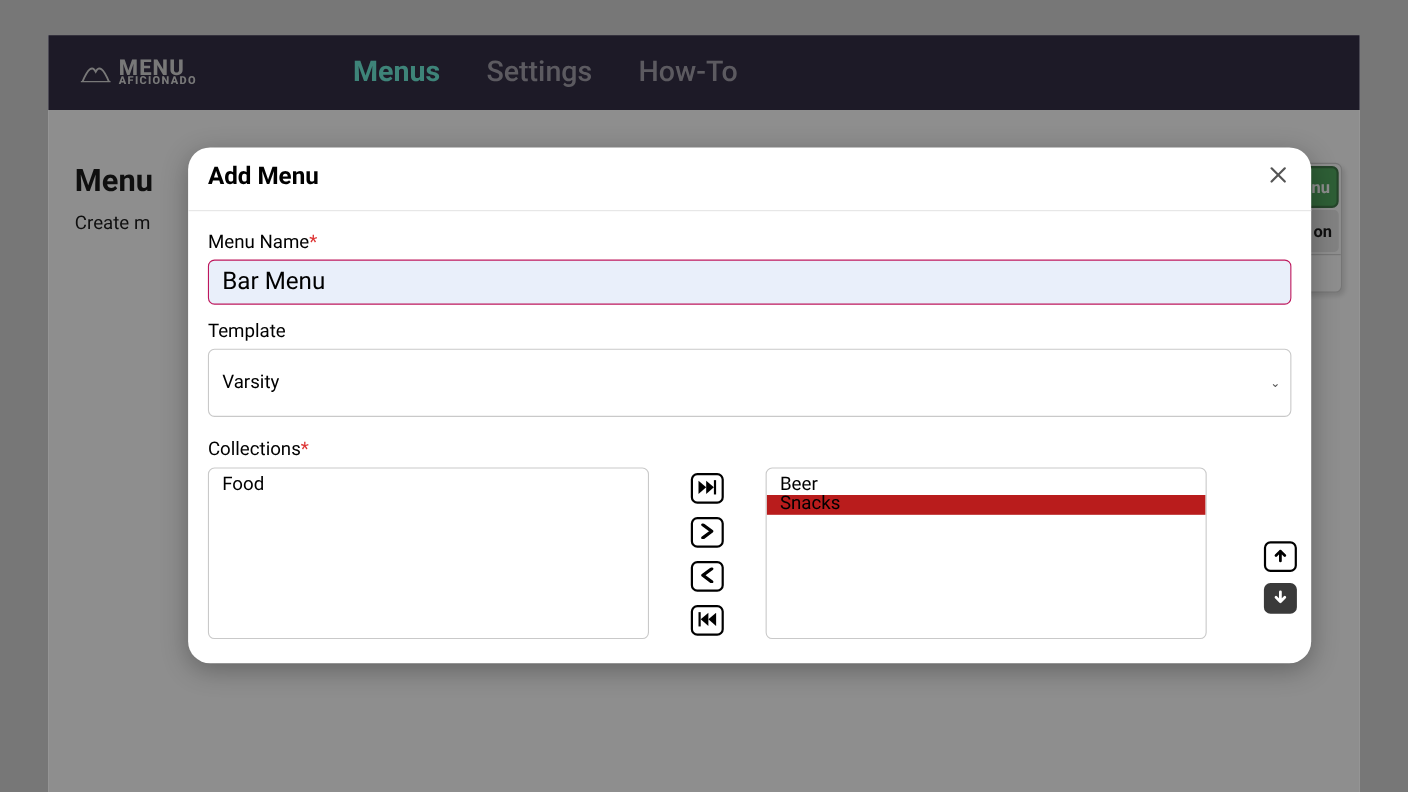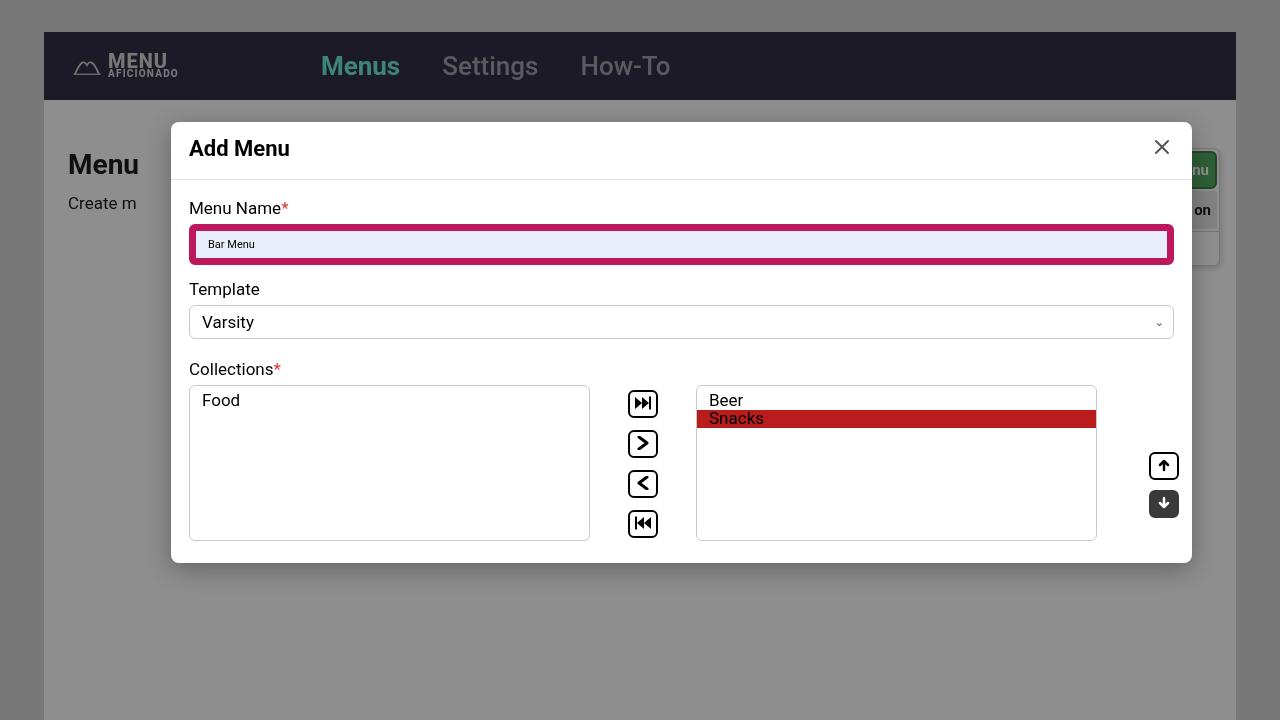--- a/index.html
+++ b/index.html
@@ -116,25 +116,25 @@
     .overlay {
       position: absolute;
       inset: 0;
       background: rgba(30,30,30,0.50);
       display: flex;
       align-items: flex-start;
       justify-content: center;
     }
     .modal {
       position: absolute;
-      top: 90px;
+      top: 102px;
       left: 127px;
       width: 1021px;
       background: #fff;
-      border-radius: 8px;
+      border-radius: 20px;
       box-shadow: 0 6px 24px rgba(0,0,0,0.3);
     }
     .modal-header {
       display: flex;
       justify-content: space-between;
       align-items: center;
       padding: 14px 18px 18px 18px;
       border-bottom: 1px solid #e5e5e5;
     }
     .modal-title {
@@ -152,37 +152,37 @@
       padding: 18px 18px 22px 18px;
     }
     .form-label {
       font-size: 17px;
       margin-bottom: 6px;
       display: block;
     }
     .req { color: #d33; }
     .text-input {
       width: 100%;
-      border: 7px solid #be185d;
+      border: 1px solid #be185d;
       background: #e9effa;
       border-radius: 6px;
       padding: 7px 12px;
-      font-size: 11px;
+      font-size: 22px;
       margin-bottom: 14px;
     }
     .select-wrap {
       position: relative;
       margin-bottom: 20px;
     }
     .select-input {
       width: 100%;
       border: 1px solid #c9c9c9;
       background: #fff;
       border-radius: 6px;
-      padding: 6px 12px;
+      padding: 20px 12px;
       font-size: 17px;
       appearance: none;
     }
     .select-caret {
       position: absolute;
       right: 10px;
       top: 50%;
       transform: translateY(-50%);
       pointer-events: none;
       color: #555;

